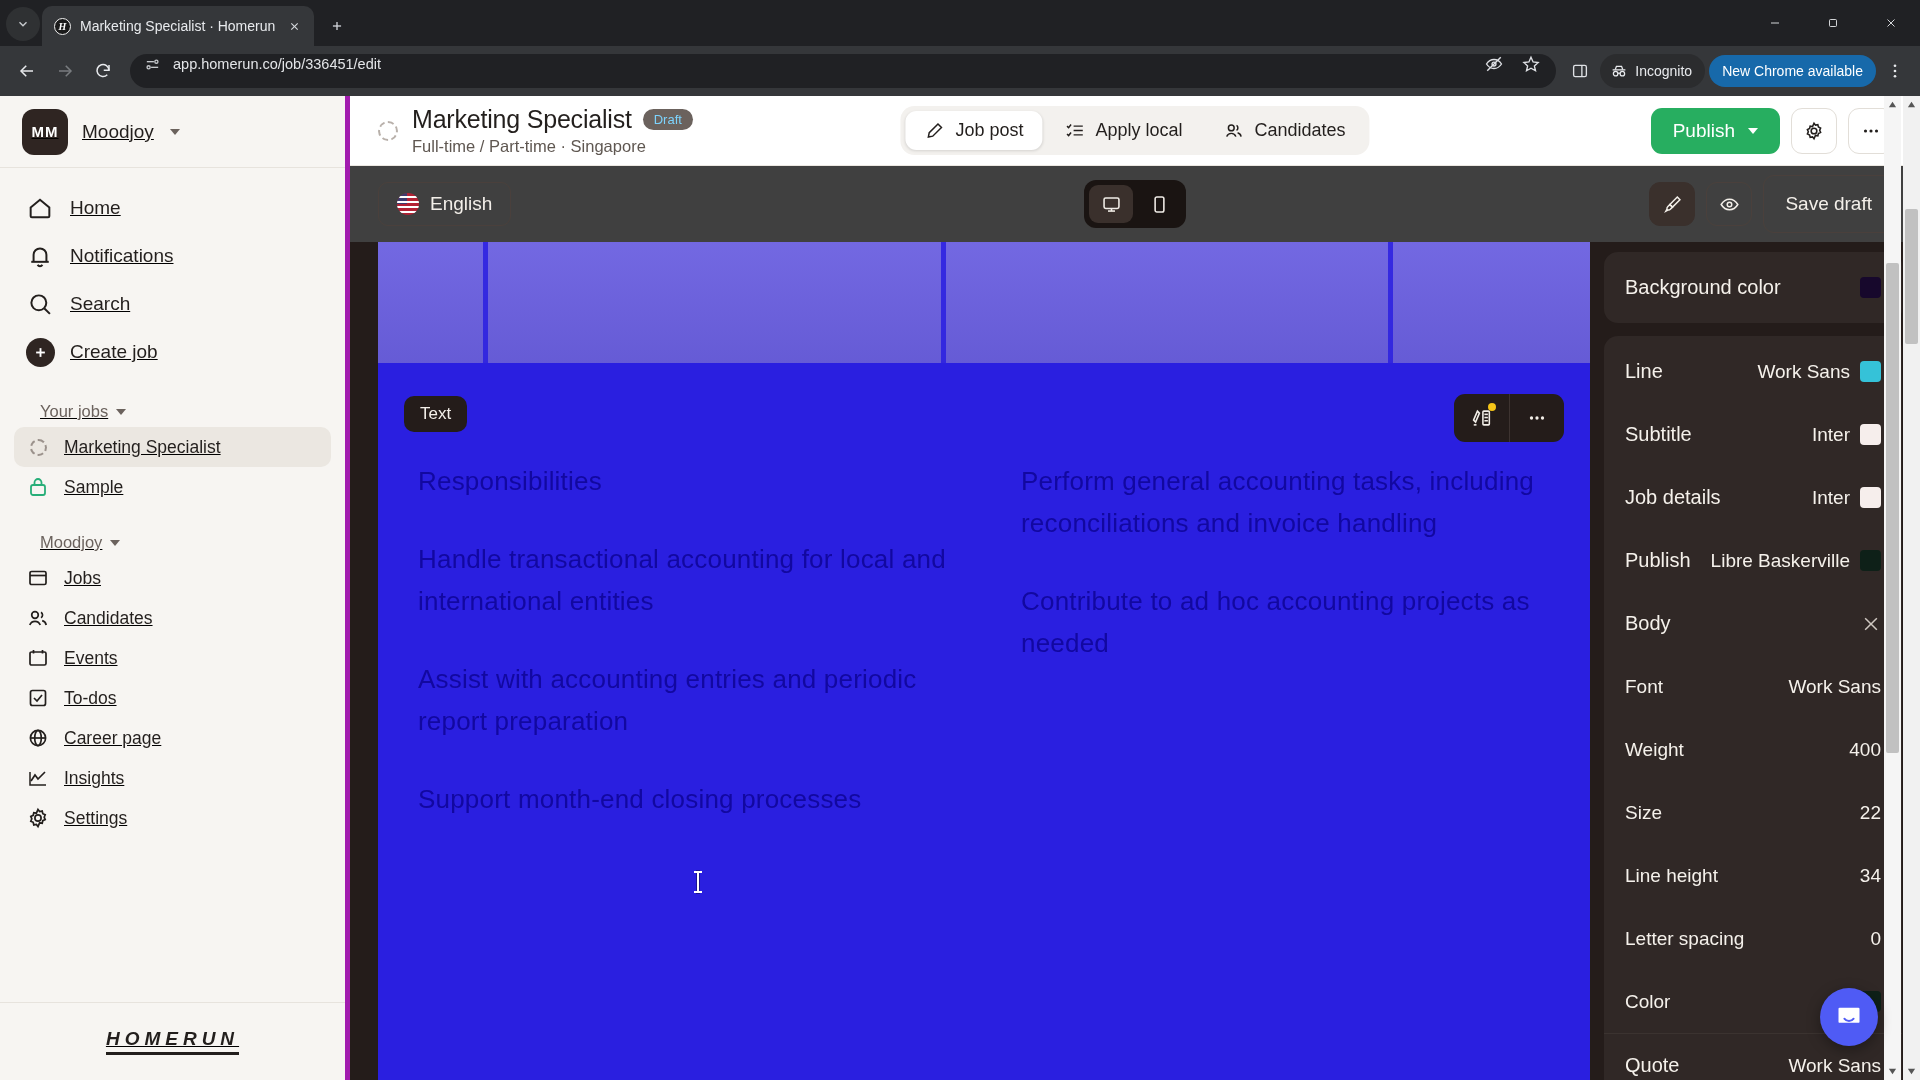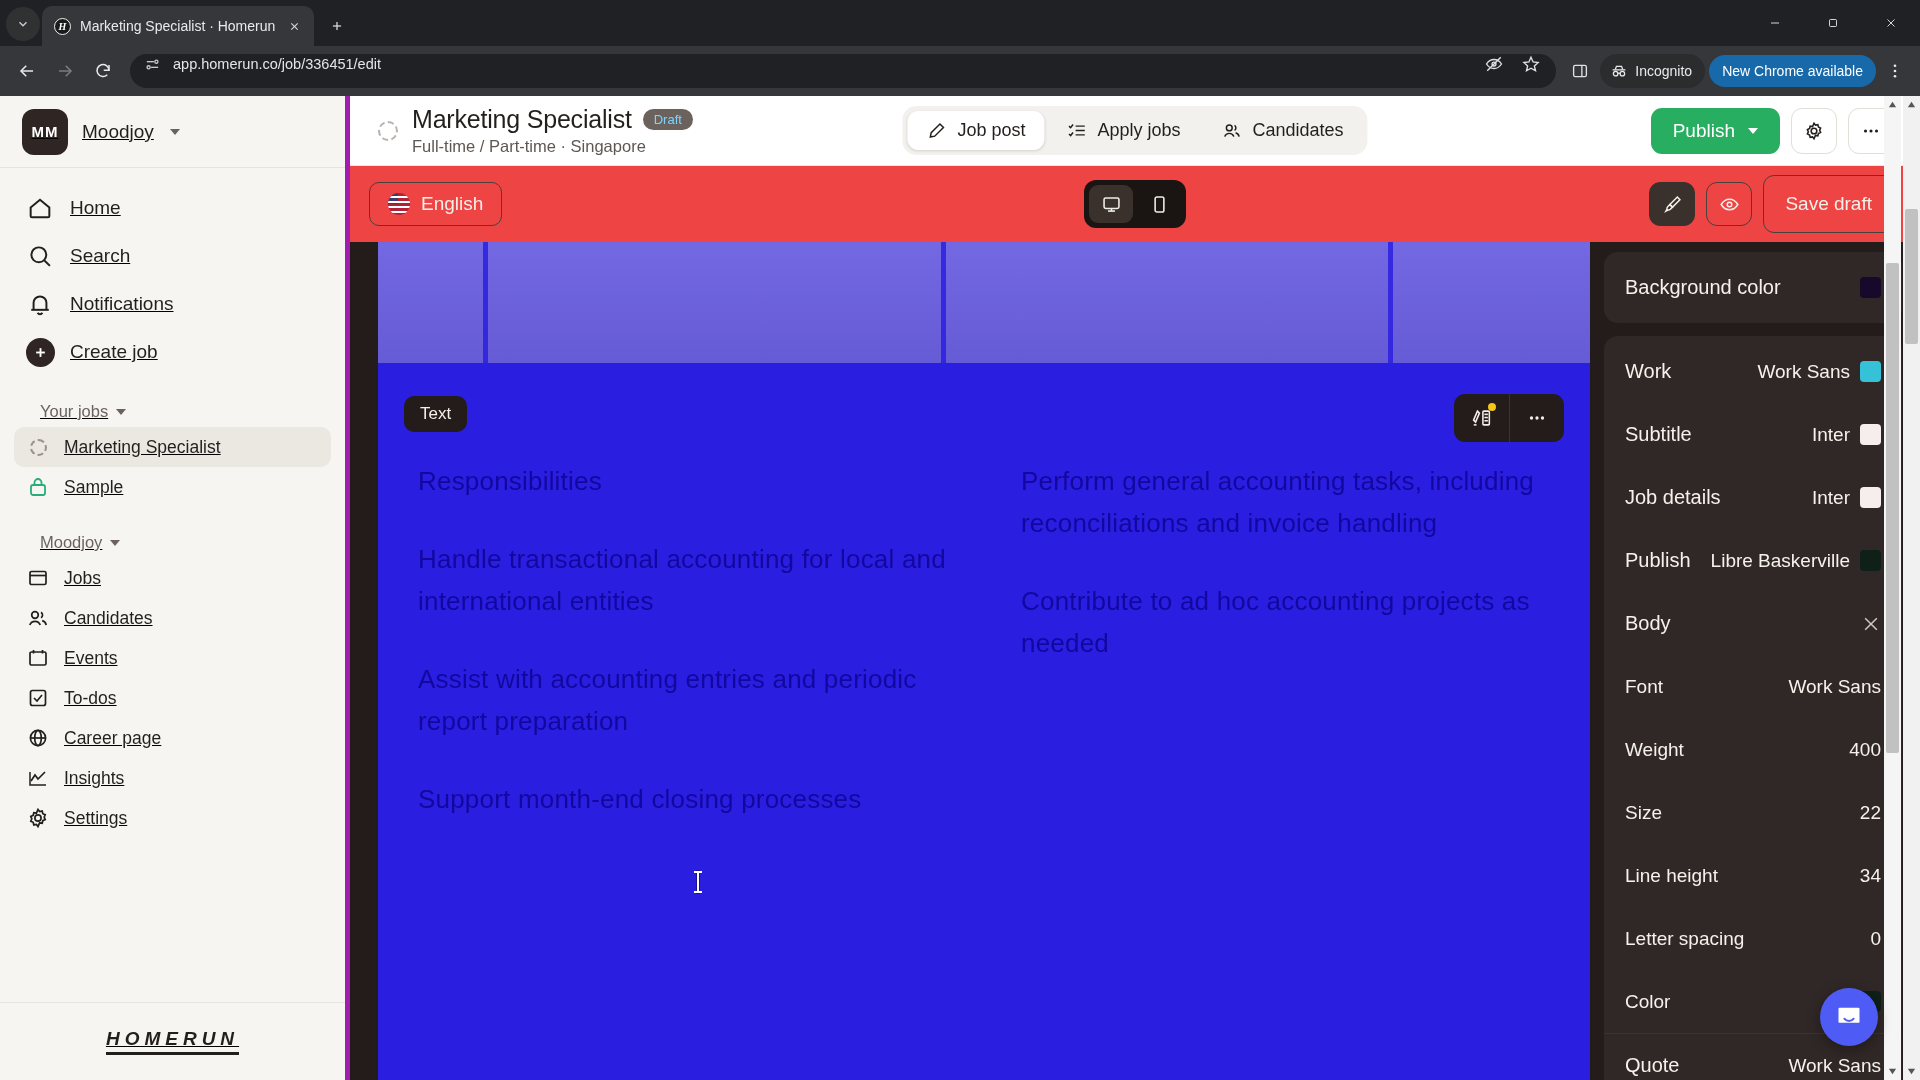--- a/index.html
+++ b/index.html
@@ -195,22 +195,22 @@
   .btn-publish .caret{border-top-color:#fff;}
   .icon-btn{
     width:46px;height:46px;border-radius:11px;border:1px solid #e2ded8;
     display:flex;align-items:center;justify-content:center;color:#231f1d;
     background:#fff;
   }
   .icon-btn svg{width:22px;height:22px;}
 
   
   .editor-bar{
-    height:78px;background:#ef4444;display:flex;align-items:center;
-    padding:0 26px 0 19px;position:relative;
+    height:78px;background:#404040;display:flex;align-items:center;
+    padding:0 26px 0 28px;position:relative;
   }
   .lang-pill{
     border:1px solid #4a403c;border-radius:10px;height:44px;
     display:flex;align-items:center;gap:11px;padding:0 18px;
     color:#f3efe9;font-size:19px;
   }
   .flag{
     width:22px;height:22px;border-radius:50%;overflow:hidden;flex:0 0 auto;
     background:#b22234;position:relative;
   }
@@ -481,35 +481,35 @@
         <span class="ico">
           <svg viewBox="0 0 24 24" fill="none" stroke="currentColor" stroke-width="1.7">
               <path d="M4 11.5L12 5l8 6.5V19a1 1 0 0 1-1 1H5a1 1 0 0 1-1-1z"></path>
             </svg>
         </span>
         <span>Home</span>
       </div>
       <div class="side-item">
         <span class="ico">
           <svg viewBox="0 0 24 24" fill="none" stroke="currentColor" stroke-width="1.7">
-              <circle cx="11" cy="11" r="6.4"></circle>
-              <line x1="15.8" y1="15.8" x2="20.5" y2="20.5"></line>
-            </svg>
-        </span>
-        <span>Search</span>
-      </div>
-      <div class="side-item">
-        <span class="ico">
-          <svg viewBox="0 0 24 24" fill="none" stroke="currentColor" stroke-width="1.7">
               <path d="M6.5 17V11a5.5 5.5 0 0 1 11 0v6"></path>
               <line x1="4.5" y1="17" x2="19.5" y2="17"></line>
               <path d="M10 19.5a2.2 2.2 0 0 0 4 0"></path>
             </svg>
         </span>
         <span>Notifications</span>
+      </div>
+      <div class="side-item">
+        <span class="ico">
+          <svg viewBox="0 0 24 24" fill="none" stroke="currentColor" stroke-width="1.7">
+              <circle cx="11" cy="11" r="6.4"></circle>
+              <line x1="15.8" y1="15.8" x2="20.5" y2="20.5"></line>
+            </svg>
+        </span>
+        <span>Search</span>
       </div>
       <div class="side-item">
         <span class="ico">
           <span class="plus-circle">
             <svg viewBox="0 0 24 24" fill="none" stroke="currentColor" stroke-width="3">
                 <line x1="12" y1="5" x2="12" y2="19"></line>
                 <line x1="5" y1="12" x2="19" y2="12"></line>
               </svg>
           </span>
         </span>
@@ -636,21 +636,21 @@
           <span>Job post</span>
         </div>
         <div class="tabitem">
           <svg viewBox="0 0 24 24" fill="none" stroke="currentColor" stroke-width="1.7">
               <polyline points="3,7 4.8,8.8 7.6,5.2"></polyline>
               <polyline points="3,16 4.8,17.8 7.6,14.2"></polyline>
               <line x1="10.5" y1="7" x2="21" y2="7"></line>
               <line x1="10.5" y1="12" x2="21" y2="12"></line>
               <line x1="10.5" y1="17" x2="21" y2="17"></line>
             </svg>
-          <span>Apply jobs</span>
+          <span>Apply local</span>
         </div>
         <div class="tabitem">
           <svg viewBox="0 0 24 24" fill="none" stroke="currentColor" stroke-width="1.7">
               <circle cx="9" cy="9" r="3.3"></circle>
               <path d="M3.8 19a5.5 5.5 0 0 1 10.4 0"></path>
               <path d="M15 6.2a3.3 3.3 0 0 1 0 5.6"></path>
               <path d="M16.2 14.6a5.5 5.5 0 0 1 4 4.4"></path>
             </svg>
           <span>Candidates</span>
         </div>
@@ -765,21 +765,21 @@
 
         <div class="rcard">
           <div class="rrow">
             <span class="rrow-label">Background color</span>
             <span class="swatch" style="background:#17082c"></span>
           </div>
         </div>
 
         <div class="rcard">
           <div class="rrow">
-            <span class="rrow-label">Work</span>
+            <span class="rrow-label">Line</span>
             <span class="rrow-value">Work Sans</span>
             <span class="swatch" style="background:#35c2d8"></span>
           </div>
           <div class="rrow">
             <span class="rrow-label">Subtitle</span>
             <span class="rrow-value">Inter</span>
             <span class="swatch" style="background:#f6eeec"></span>
           </div>
           <div class="rrow">
             <span class="rrow-label">Job details</span>

